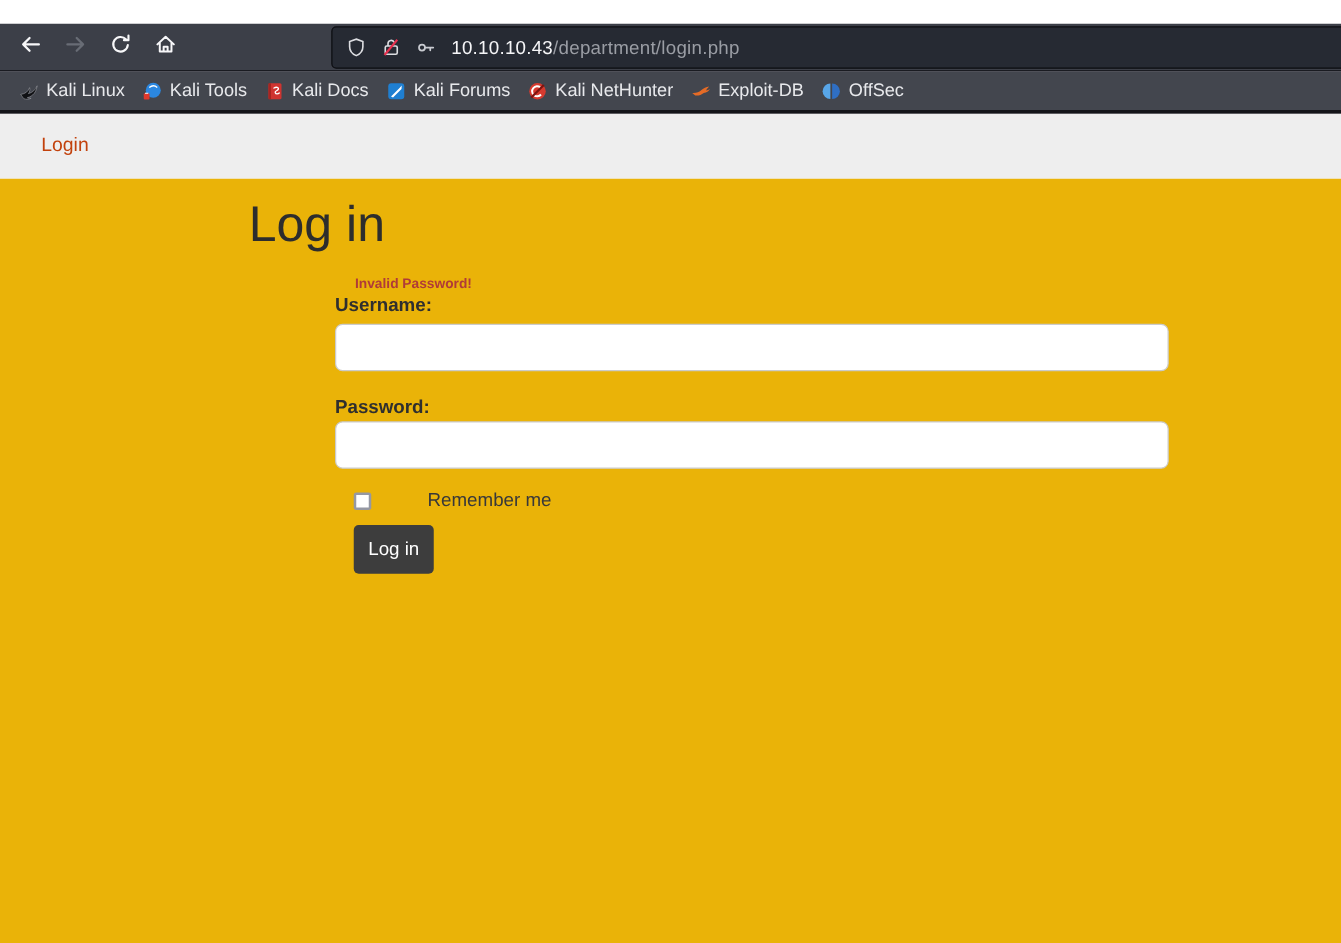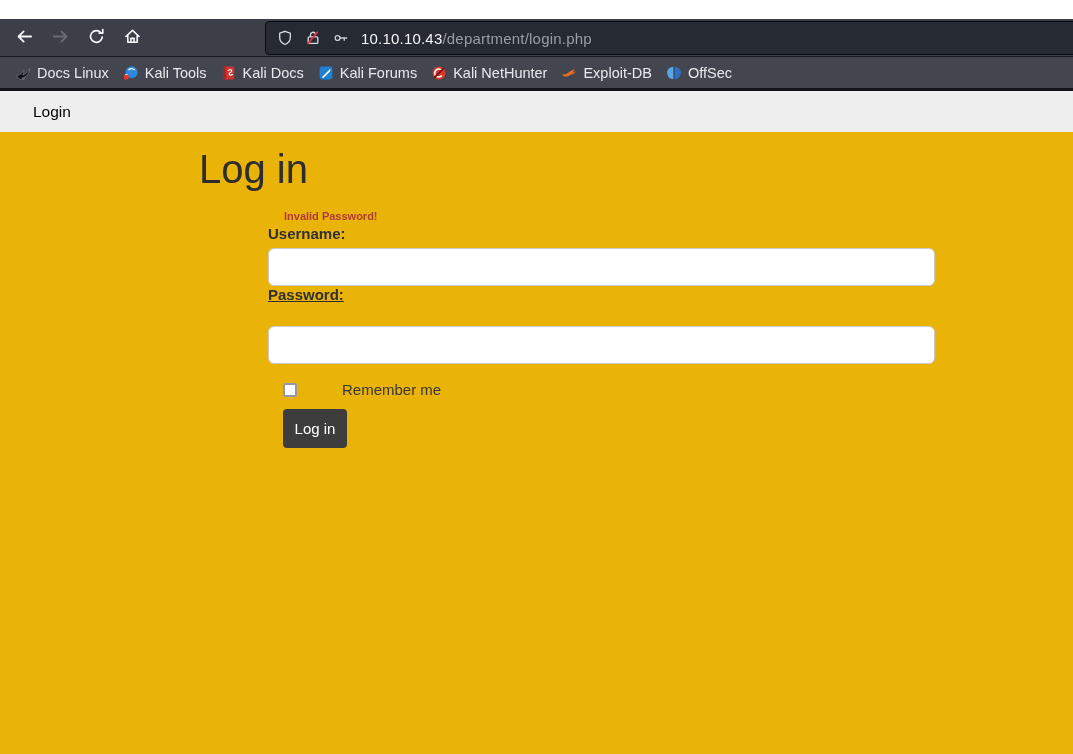--- a/index.html
+++ b/index.html
@@ -33,40 +33,40 @@
     display:flex; align-items:center; padding-left:8px;
   }
   .bookmark {
     display:flex; align-items:center; gap:6px; padding:0 7px; height:26px;
     border-radius:3px; color:#e8e9ec; font-size:14.5px; white-space:nowrap;
   }
   .bicon { width:16px; height:16px; flex:0 0 auto; }
 
   
   .page-navbar {
-    height:41px; background:#eeeeee;
+    height:52px; background:#eeeeee;
     display:flex; align-items:center; padding-left:33px;
-    font-size:15.5px; color:#000000;
+    font-size:15.5px; color:#c2410c;
   }
   .content { position:relative; width:1073px; height:634px; background:#eab308; }
 
   .page-heading {
     position:absolute; left:199px; top:17px; margin:0;
     font-size:40px; font-weight:400; color:#2d2d2d; line-height:40px;
   }
   .error-msg {
     position:absolute; left:284px; top:77px;
     font-size:11px; font-weight:bold; color:#b03b38; line-height:14px;
   }
   .field-label {
     position:absolute; left:268px;
     font-size:15px; font-weight:bold; color:#2f2f2f; line-height:14px;
   }
   .lbl-user { top:95px; }
-  .lbl-pass { top:156px;text-decoration:underline; }
+  .lbl-pass { top:176px; }
   .text-input {
     position:absolute; left:268px; width:667px; height:38px;
     border:1px solid #cbcbcb; border-radius:6px; background:#fff;
     font-size:15px; padding:0 10px; outline:none;
     font-family:"Liberation Sans", sans-serif;
   }
   .in-user { top:116px; }
   .in-pass { top:194px; }
 
   .remember-row {
@@ -148,21 +148,21 @@
   </div>
 </div>
 
 <div class="bookmarks-bar">
   <div class="bookmark">
     <span class="bicon">
       <svg width="16" height="16" viewBox="0 0 16 16">
           <path d="M1.5 10.5c3.6-.4 6-2.2 7.2-5.4.5 1.8.1 3.4-1 4.8 3.3-.9 5.7-2.9 7-6.3-.6 5-3.2 8.3-7.9 9.6.9.4 1.9.5 3.1.4-1.9 1-3.9 1.1-5.9.3z" fill="#101114" stroke="#9ea0a8" stroke-width="0.45"></path>
         </svg>
     </span>
-    <span>Docs Linux</span>
+    <span>Kali Linux</span>
   </div>
   <div class="bookmark">
     <span class="bicon">
       <svg width="16" height="16" viewBox="0 0 16 16">
           <circle cx="8.6" cy="7.2" r="6" fill="#2b87e0"></circle>
           <path d="M5.4 5c2-1.6 4.6-1.6 6.4 0" stroke="#fff" stroke-width="1.1" fill="none"></path>
           <rect x="1" y="9.6" width="4.6" height="5" rx="0.8" fill="#e0382b"></rect>
           <path d="M2 9.6h2.6" stroke="#fff" stroke-width="0.8"></path>
         </svg>
     </span>

